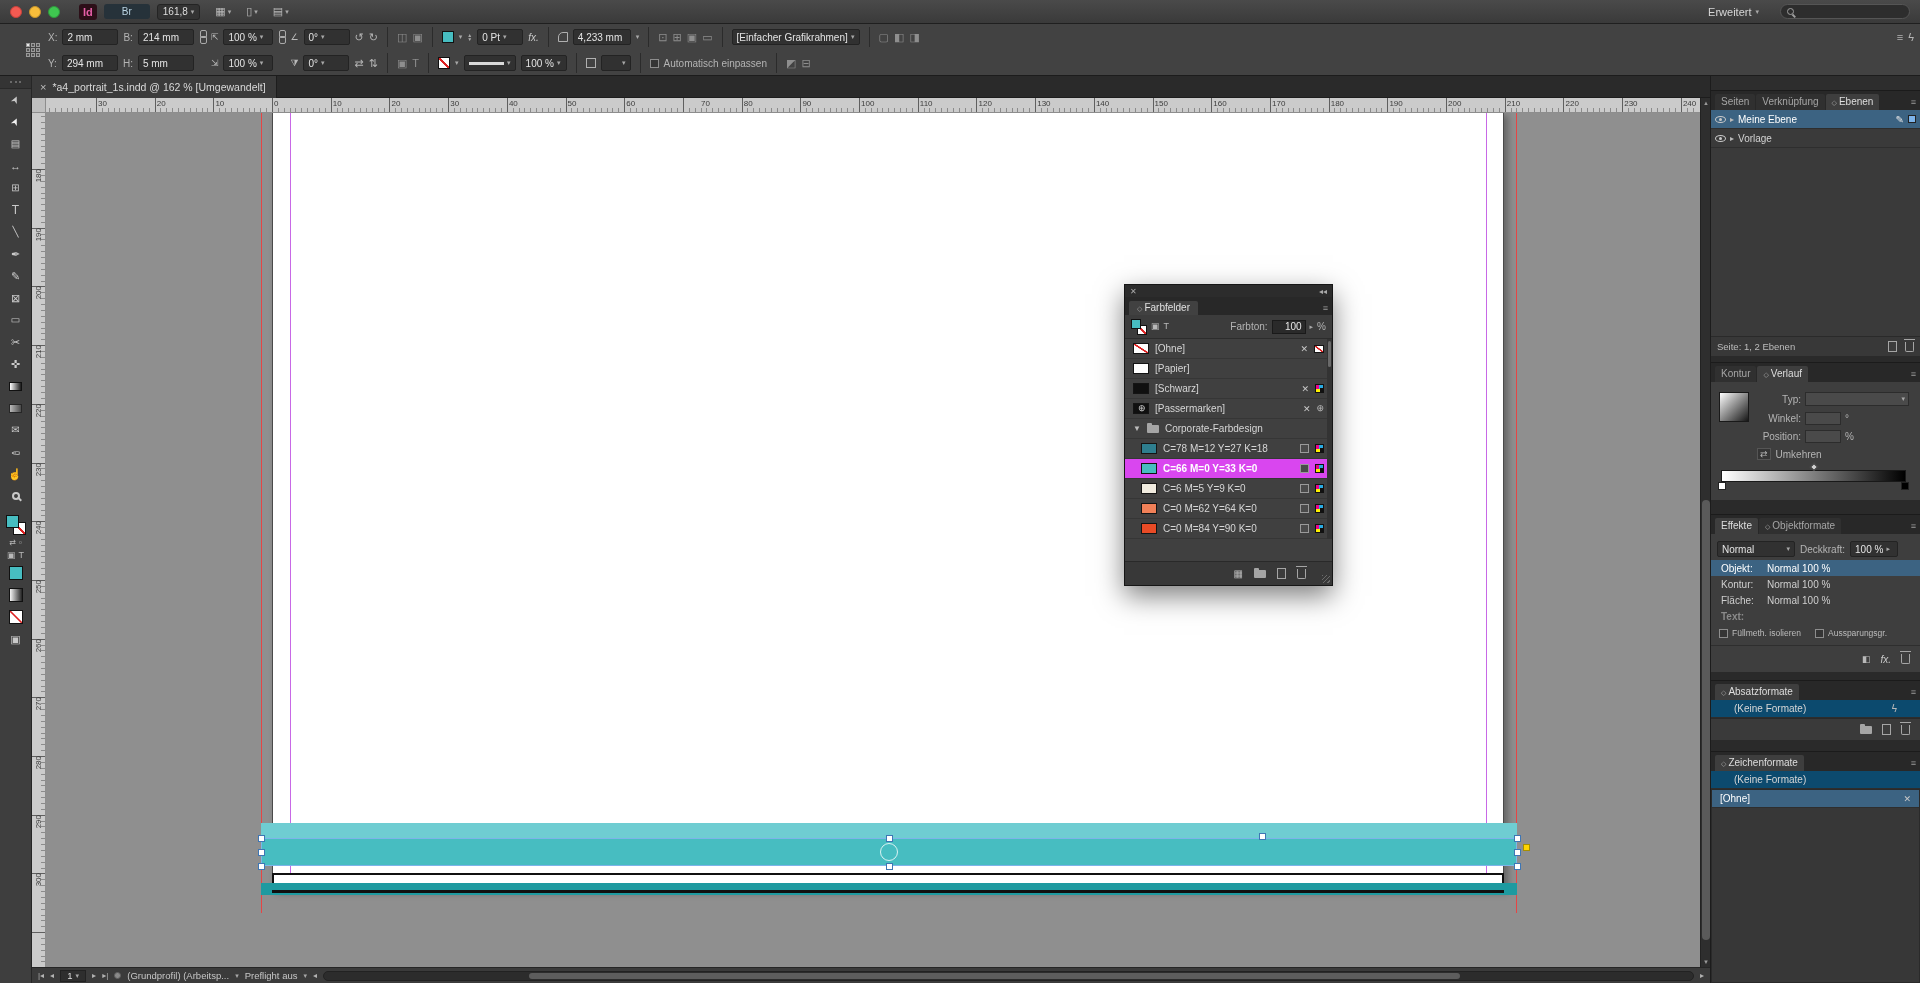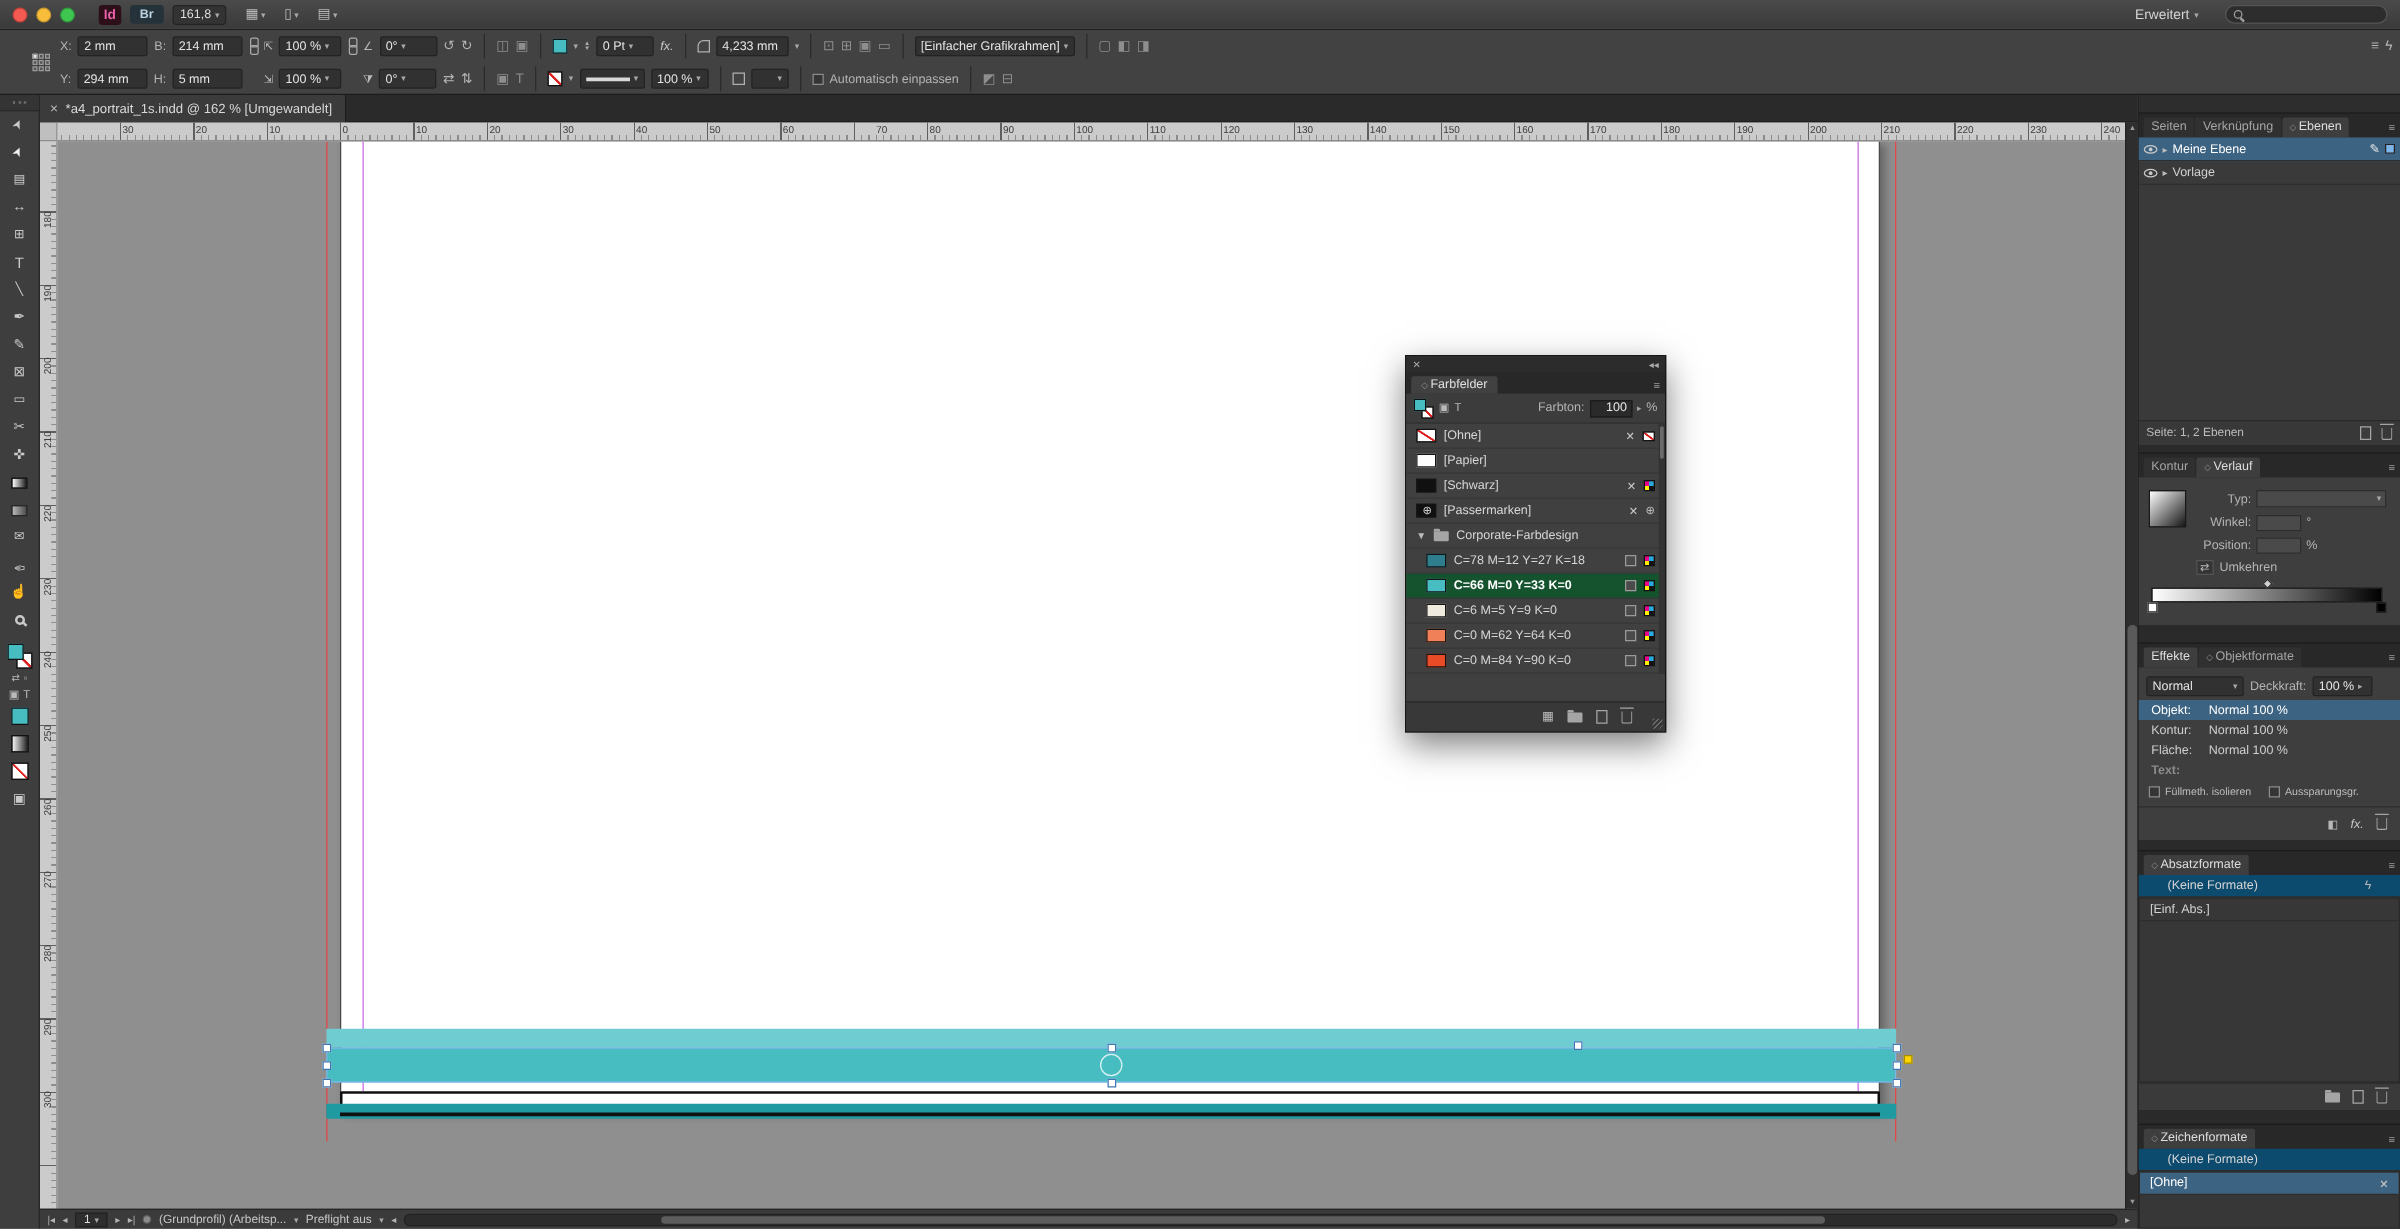--- a/index.html
+++ b/index.html
@@ -7,21 +7,21 @@
   body{font-family:"Liberation Sans",sans-serif;}
   .app{position:relative;width:1920px;height:983px;overflow:hidden;background:#8f8f8f;color:#cfcfcf;font-size:10px;}
 
   
   .titlebar{position:absolute;left:0;top:0;width:1920px;height:24px;background:linear-gradient(#4a4a4a,#3a3a3a);border-bottom:1px solid #1f1f1f;display:flex;align-items:center;gap:7px;padding:0 10px;z-index:30;}
   .tl{width:12px;height:12px;border-radius:50%;display:inline-block;}
   .tl.red{background:#f35a52;border:1px solid #c8423c;}
   .tl.yel{background:#f7bd3b;border:1px solid #c7952c;}
   .tl.grn{background:#3fc650;border:1px solid #2f9a3d;}
   .idlogo{background:#2c0f18;color:#e85fa8;font-weight:bold;font-size:11px;padding:2px 4px;border-radius:3px;margin-left:12px;}
-  .brlogo{background:#26323a;color:#b9d3e2;font-weight:bold;font-size:10px;padding:2px 8px;border-radius:3px;}
+  .brlogo{background:#26323a;color:#b9d3e2;font-weight:normal;font-size:10px;padding:2px 18px;border-radius:3px;}
   .tbox{background:#333;border:1px solid #242424;border-radius:3px;height:16px;display:inline-flex;align-items:center;padding:0 5px;color:#ddd;gap:3px;}
   .dd{font-size:7px;color:#a8a8a8;}
   .gl{display:inline-block;line-height:1;color:#b9b9b9;text-align:center;}
   .tb-group{display:inline-flex;align-items:center;gap:2px;margin-left:8px;}
   .workspace{margin-left:auto;display:inline-flex;align-items:center;gap:4px;color:#d6d6d6;font-size:11px;}
   .searchpill{width:130px;height:15px;background:#2d2d2d;border:1px solid #555;border-radius:8px;display:inline-flex;align-items:center;padding:0 6px;margin-left:14px;}
   .mag{position:relative;width:7px;height:7px;border:1.5px solid #9f9f9f;border-radius:50%;display:inline-block;}
   .mag::after{content:"";position:absolute;width:4px;height:1.5px;background:#9f9f9f;transform:rotate(45deg);right:-3px;bottom:-2px;}
 
   
@@ -185,21 +185,21 @@
   .swp-tab{background:#414141;color:#e0e0e0;font-size:10px;padding:1px 8px 2px 8px;border-radius:2px 2px 0 0;}
   .swp-menu{margin-left:auto;color:#9a9a9a;font-size:9px;padding-bottom:2px;}
   .swp-tools{height:24px;background:#3c3c3c;display:flex;align-items:center;gap:4px;padding:0 6px;border-bottom:1px solid #2c2c2c;}
   .swprox{position:relative;width:16px;height:16px;flex:none;}
   .swprox .f{position:absolute;left:0;top:0;width:10px;height:10px;border:1px solid #111;z-index:2;}
   .swprox .s{position:absolute;right:0;bottom:0;width:10px;height:10px;border:1px solid #111;background:linear-gradient(to top right,#fff 40%,#d22 44% 56%,#fff 60%);}
   .tintbox{background:#2a2a2a;border:1px solid #1a1a1a;width:34px;height:14px;display:inline-flex;align-items:center;justify-content:flex-end;padding:0 3px;color:#e6e6e6;}
   .sw-list{height:200px;overflow:hidden;position:relative;background:#404040;}
   .sw-row{height:20px;display:flex;align-items:center;gap:6px;padding:0 8px;border-bottom:1px solid #363636;color:#d6d6d6;}
   .sw-row.child{padding-left:16px;}
-  .sw-row.sel{background:#14532d;color:#fff;font-weight:bold;}
+  .sw-row.sel{background:#d946ef;color:#fff;font-weight:bold;}
   .sw-chip{width:16px;height:11px;border:1px solid #141414;flex:none;}
   .sw-chip.none{background:linear-gradient(to top right,#fff 43%,#d22 46% 54%,#fff 57%);}
   .sw-chip.paper{background:#fff;}
   .sw-chip.black{background:#101010;}
   .sw-chip.reg{background:#101010;position:relative;}
   .sw-chip.reg::after{content:"⊕";position:absolute;left:4px;top:-1px;font-size:9px;color:#cfcfcf;font-weight:normal;}
   .sw-name{flex:1;overflow:hidden;white-space:nowrap;font-weight:normal;}
   .sw-row.sel .sw-name{font-weight:bold;}
   .sw-right{display:inline-flex;gap:6px;align-items:center;flex:none;}
   .sw-x{font-size:9px;color:#c9c9c9;}
@@ -681,25 +681,20 @@
     <div class="dock-gap h8"></div>
 
     <div class="dtabs">
       <span class="dtab active dmk">Absatzformate</span>
       <span class="dmenu">≡</span>
     </div>
     <div class="style-current">
       <span>(Keine Formate)</span>
       <span class="qa" style="margin-left:auto;">ϟ</span>
     </div>
-    <div class="style-list para">
-      <div class="style-row">
-        <span>[Einf. Abs.]</span>
-      </div>
-    </div>
     <div class="dock-iconbar">
       <span class="foldic"></span>
       <span class="newic"></span>
       <span class="trash"></span>
     </div>
 
     <div class="dock-gap h11"></div>
 
     <div class="dtabs">
       <span class="dtab active dmk">Zeichenformate</span>

